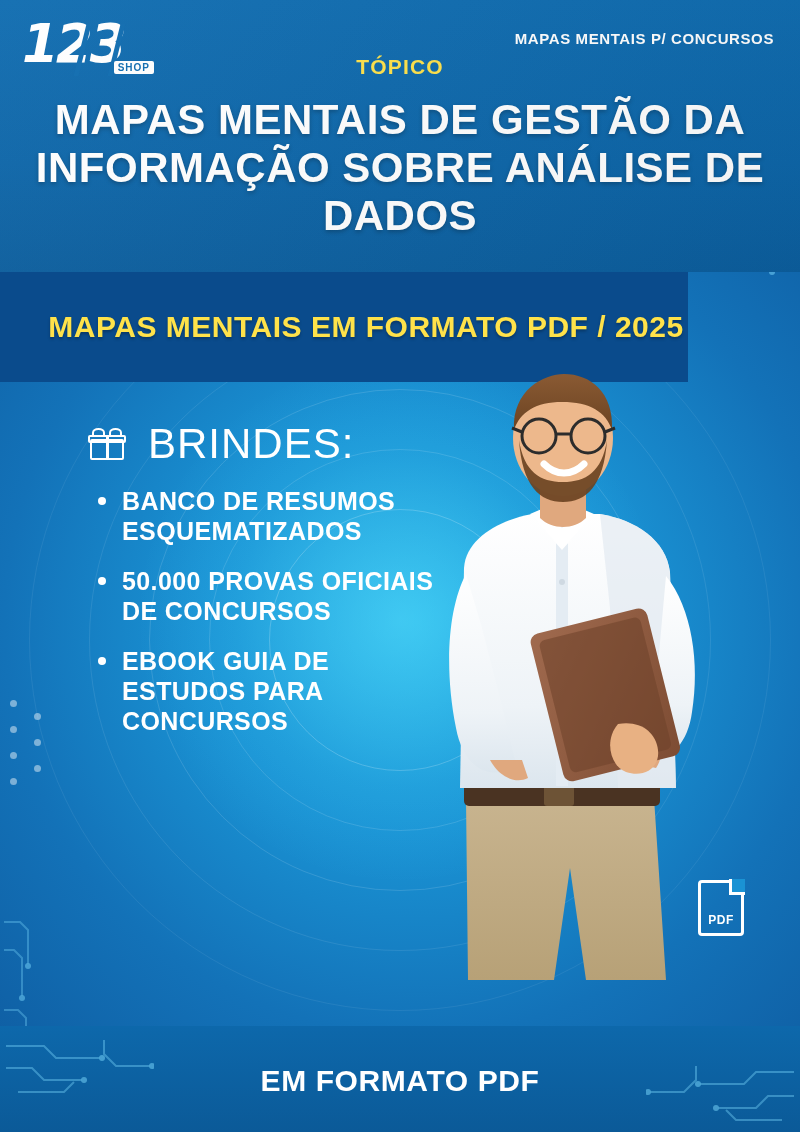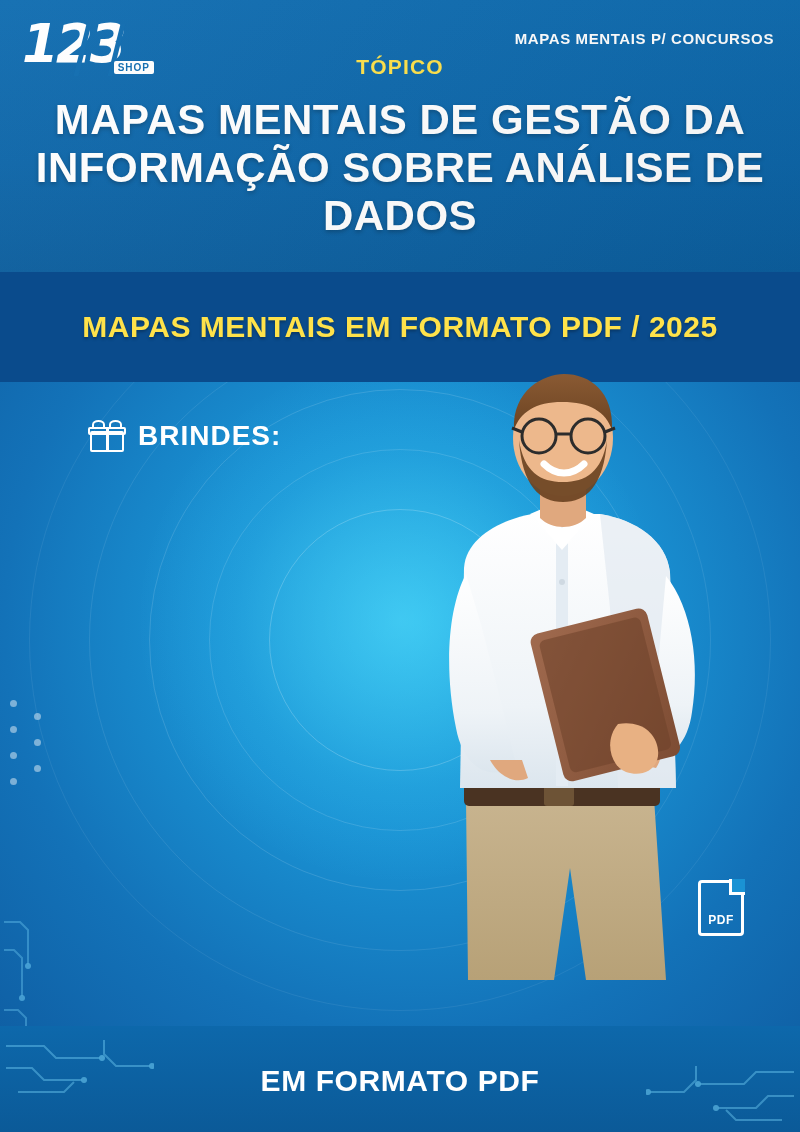--- a/index.html
+++ b/index.html
@@ -92,23 +92,23 @@
   .title{
     position:absolute;top:96px;left:0;width:800px;text-align:center;
     color:#ffffff;font-weight:bold;font-size:42px;line-height:48px;
     letter-spacing:0.5px;text-transform:uppercase;
     text-shadow:0 2px 4px rgba(0,0,0,0.25);
     padding:0 24px;box-sizing:border-box;
   }
 
   
   .band{
-    position:absolute;top:272px;left:0;width:800px;height:110px;
+    position:absolute;top:272px;left:0;width:644px;height:110px;
     background:#0a4b8c;
-    display:flex;align-items:center;justify-content:center;
+    display:flex;align-items:center;justify-content:center;padding-left:44px;
   }
   .band .txt{
     color:#ffe24a;font-size:30px;font-weight:bold;letter-spacing:0.5px;
     text-transform:uppercase;
     text-shadow:0 2px 3px rgba(0,0,0,0.28);
   }
 
   
   .brindes-wrap{position:absolute;left:90px;top:420px;width:360px;}
   .brindes-head{display:flex;align-items:center;gap:14px;}
@@ -126,22 +126,23 @@
   }
   .gift-icon .bowl{
     position:absolute;left:2px;top:0px;width:13px;height:9px;
     border:2.5px solid #ffffff;border-radius:50% 50% 0 0;border-bottom:none;box-sizing:border-box;
   }
   .gift-icon .bowr{
     position:absolute;right:2px;top:0px;width:13px;height:9px;
     border:2.5px solid #ffffff;border-radius:50% 50% 0 0;border-bottom:none;box-sizing:border-box;
   }
   .brindes-label{
-    color:#ffffff;font-size:28px;font-weight:bold;letter-spacing:1px;
+    color:#ffffff;font-size:42px;font-weight:normal;letter-spacing:1px;
     text-transform:uppercase;
+    margin-left:10px;
   }
   .bonus-list{list-style:none;margin:18px 0 0 0;padding:0;}
   .bonus-list li{
     position:relative;color:#ffffff;font-size:25px;font-weight:bold;
     line-height:30px;letter-spacing:0.4px;text-transform:uppercase;
     margin-bottom:20px;padding-left:32px;
   }
   .bonus-list li:before{
     content:"";position:absolute;left:8px;top:11px;
     width:8px;height:8px;border-radius:50%;background:#ffffff;
@@ -352,20 +353,25 @@
     <div class="brindes-head">
       <span class="gift-icon">
         <span class="box"></span>
           <span class="lid"></span>
           <span class="vline"></span>
         <span class="bowl"></span>
           <span class="bowr"></span>
       </span>
       <span class="brindes-label">BRINDES:</span>
     </div>
+    <ul class="bonus-list">
+      <li>BANCO DE RESUMOS ESQUEMATIZADOS</li>
+      <li>50.000 PROVAS OFICIAIS DE CONCURSOS</li>
+      <li>EBOOK GUIA DE ESTUDOS PARA CONCURSOS</li>
+    </ul>
   </div>
 
   <div class="pdf-badge">
     <span class="sheet"></span>
     <span class="fold"></span>
     <span class="ptxt">PDF</span>
   </div>
 
   <div class="footer">
     <svg class="circuit" style="left:4px;top:8px;" width="150" height="70" viewBox="0 0 150 70">

